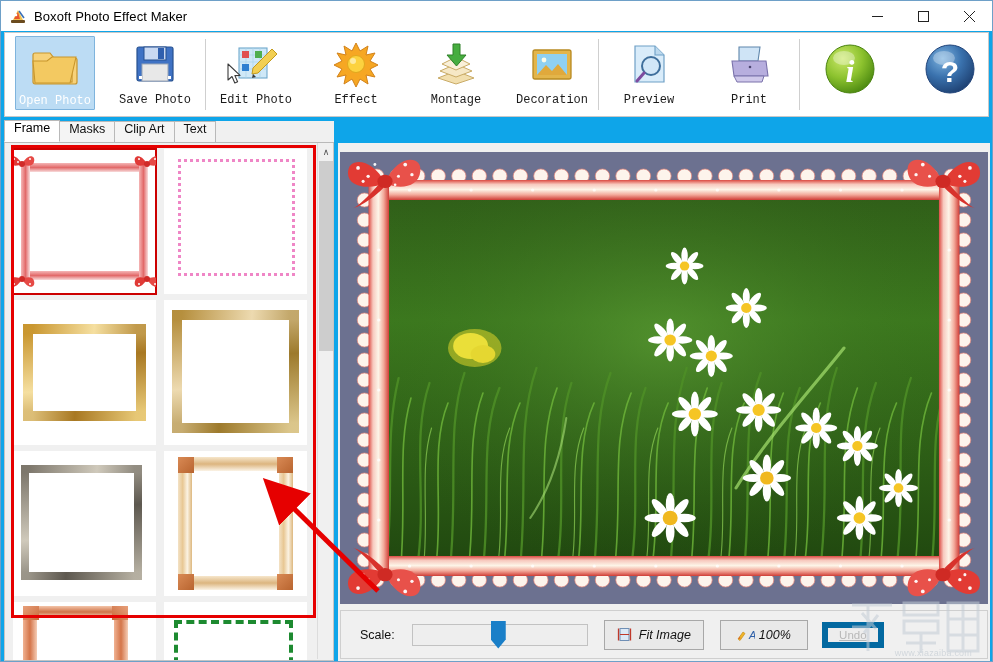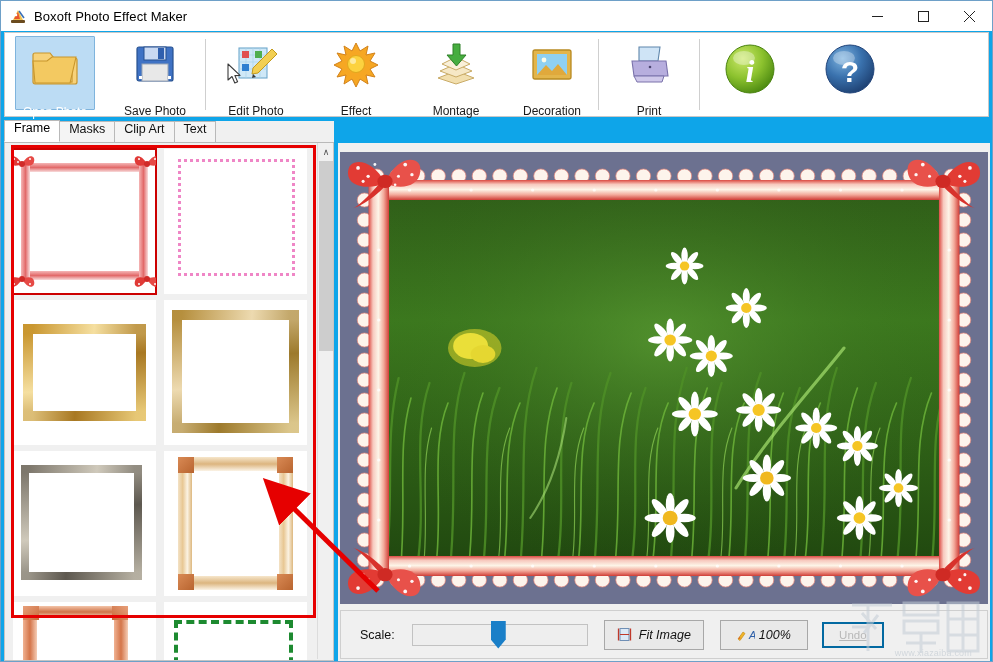--- a/index.html
+++ b/index.html
@@ -49,21 +49,21 @@
   .tgroup { display:flex; align-items:stretch; }
   .tsep { width:1px; background:#cfcfcf; margin:6px 0 6px 0; flex:none; }
   .tbtn {
     width:100px; height:83px;
     display:flex; flex-direction:column; align-items:center; justify-content:flex-start;
     padding-top:7px;
     cursor:default;
     position:relative;
   }
   .tbtn .ico { width:48px; height:48px; display:block; }
-  .tbtn .lbl { margin-top:16px; font-size:12px; color:#1b1b1b; white-space:nowrap;}
+  .tbtn .lbl { margin-top:5px; font-size:12px; color:#1b1b1b; white-space:nowrap;font-family:Liberation Mono, monospace;}
   .tbtn.sel {
     background:#bcdcf4;
     border:1px solid #7fb4dd;
     width:80px; height:74px; margin:3px 10px; padding-top:4px;
     border-radius:1px;
   }
   .tbtn.sel .lbl { color:#ffffff; }
   .tbtn.big { width:92px; }
   .tbtn.round .ico { width:58px; height:58px; }
 
@@ -191,21 +191,21 @@
   .btn {
     height:30px; min-width:88px; margin-left:16px;
     background:#e9e9e9; border:1px solid #a8a8a8;
     display:flex; align-items:center; justify-content:center; gap:7px;
     font-size:12.5px; color:#111; padding:0 12px;font-style:italic;
   }
   .btn:first-of-type { margin-left:45px; }
   .btn .bico { width:15px; height:15px; display:block; }
   .undo-btn {
     margin-left:14px; height:26px; min-width:62px;
-    background:#ededed; border:2px solid #0369a1;
+    background:#ededed; border:6px solid #0369a1;
     display:flex; align-items:center; justify-content:center;
     font-size:11.5px; color:#b8b8b8;text-decoration:underline;
   }
 
   
   .watermark {
     position:absolute; right:4px; bottom:2px; width:138px; height:62px;
     pointer-events:none; opacity:.55;
   }
   .wm-txt {
@@ -352,20 +352,31 @@
           </svg>
         </span>
         <span class="lbl">Decoration</span>
       </div>
     </div>
 
     <div class="tsep"></div>
 
     <div class="tgroup">
 
+      <div class="tbtn">
+        <span class="ico">
+          <svg viewBox="0 0 48 48" width="48" height="48">
+            <path d="M10 6 h20 l9 9 v27 H10 z" fill="#d9ecfa" stroke="#6fa0c6" stroke-width="1.2"></path>
+            <path d="M30 6 v9 h9" fill="#bcd9ee" stroke="#6fa0c6" stroke-width="1.1"></path>
+            <circle cx="26" cy="26" r="9" fill="#cfe6f7" fill-opacity=".75" stroke="#3f6f9c" stroke-width="2"></circle>
+            <line x1="19" y1="33" x2="12" y2="41" stroke="#7d4ca0" stroke-width="3" stroke-linecap="round"></line>
+          </svg>
+        </span>
+        <span class="lbl">Preview</span>
+      </div>
 
       <div class="tbtn">
         <span class="ico">
           <svg viewBox="0 0 48 48" width="48" height="48">
             <path d="M14 7 h21 l-2 14 H14 z" fill="#cfe4f6" stroke="#5f86ab" stroke-width="1.1"></path>
             <path d="M7 21 h34 l2 15 H9 z" fill="#b7aede" stroke="#7a72ab" stroke-width="1.1"></path>
             <path d="M9 36 h30 l-2 6 H12 z" fill="#cfc8ea" stroke="#7a72ab" stroke-width="1"></path>
             <circle cx="25" cy="27" r="1.3" fill="#4b4570"></circle>
           </svg>
         </span>

